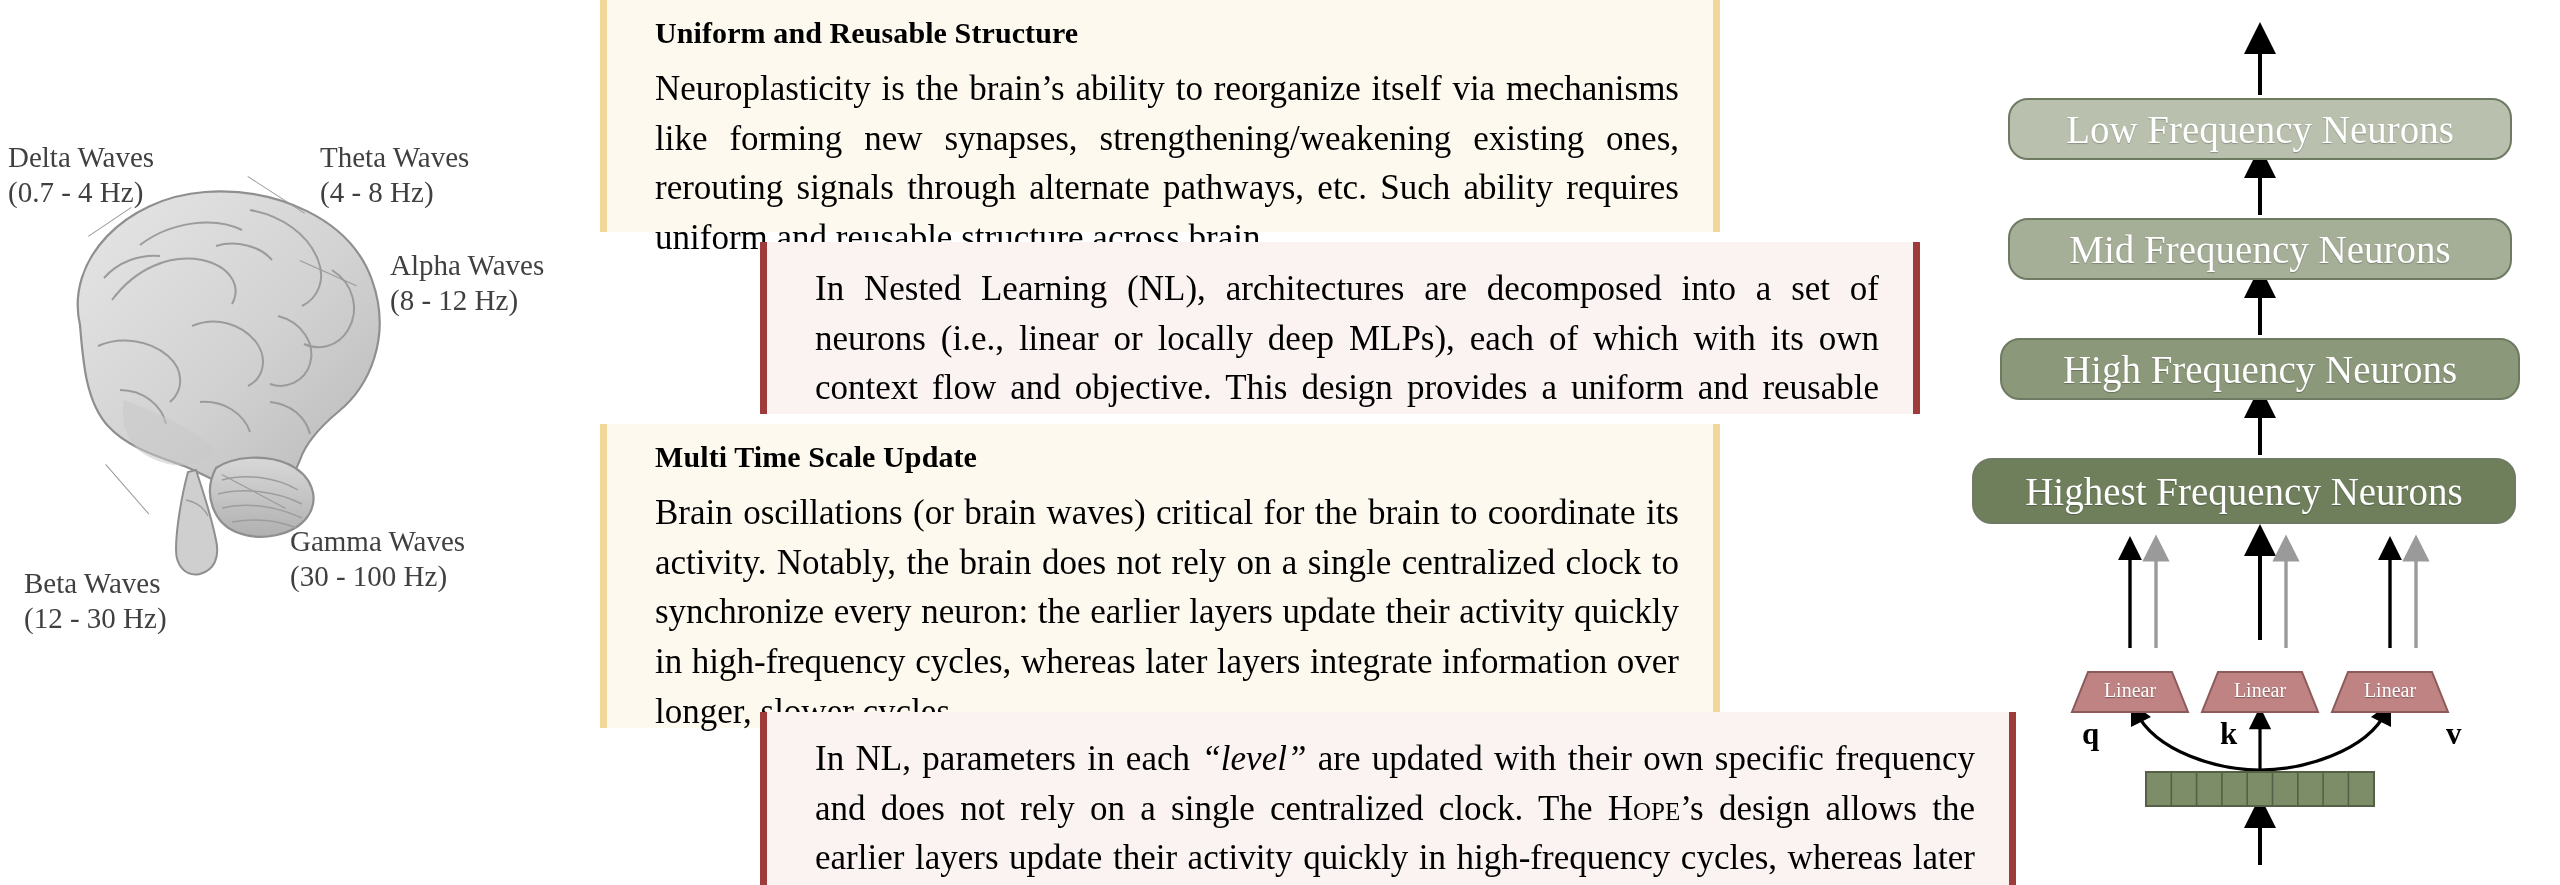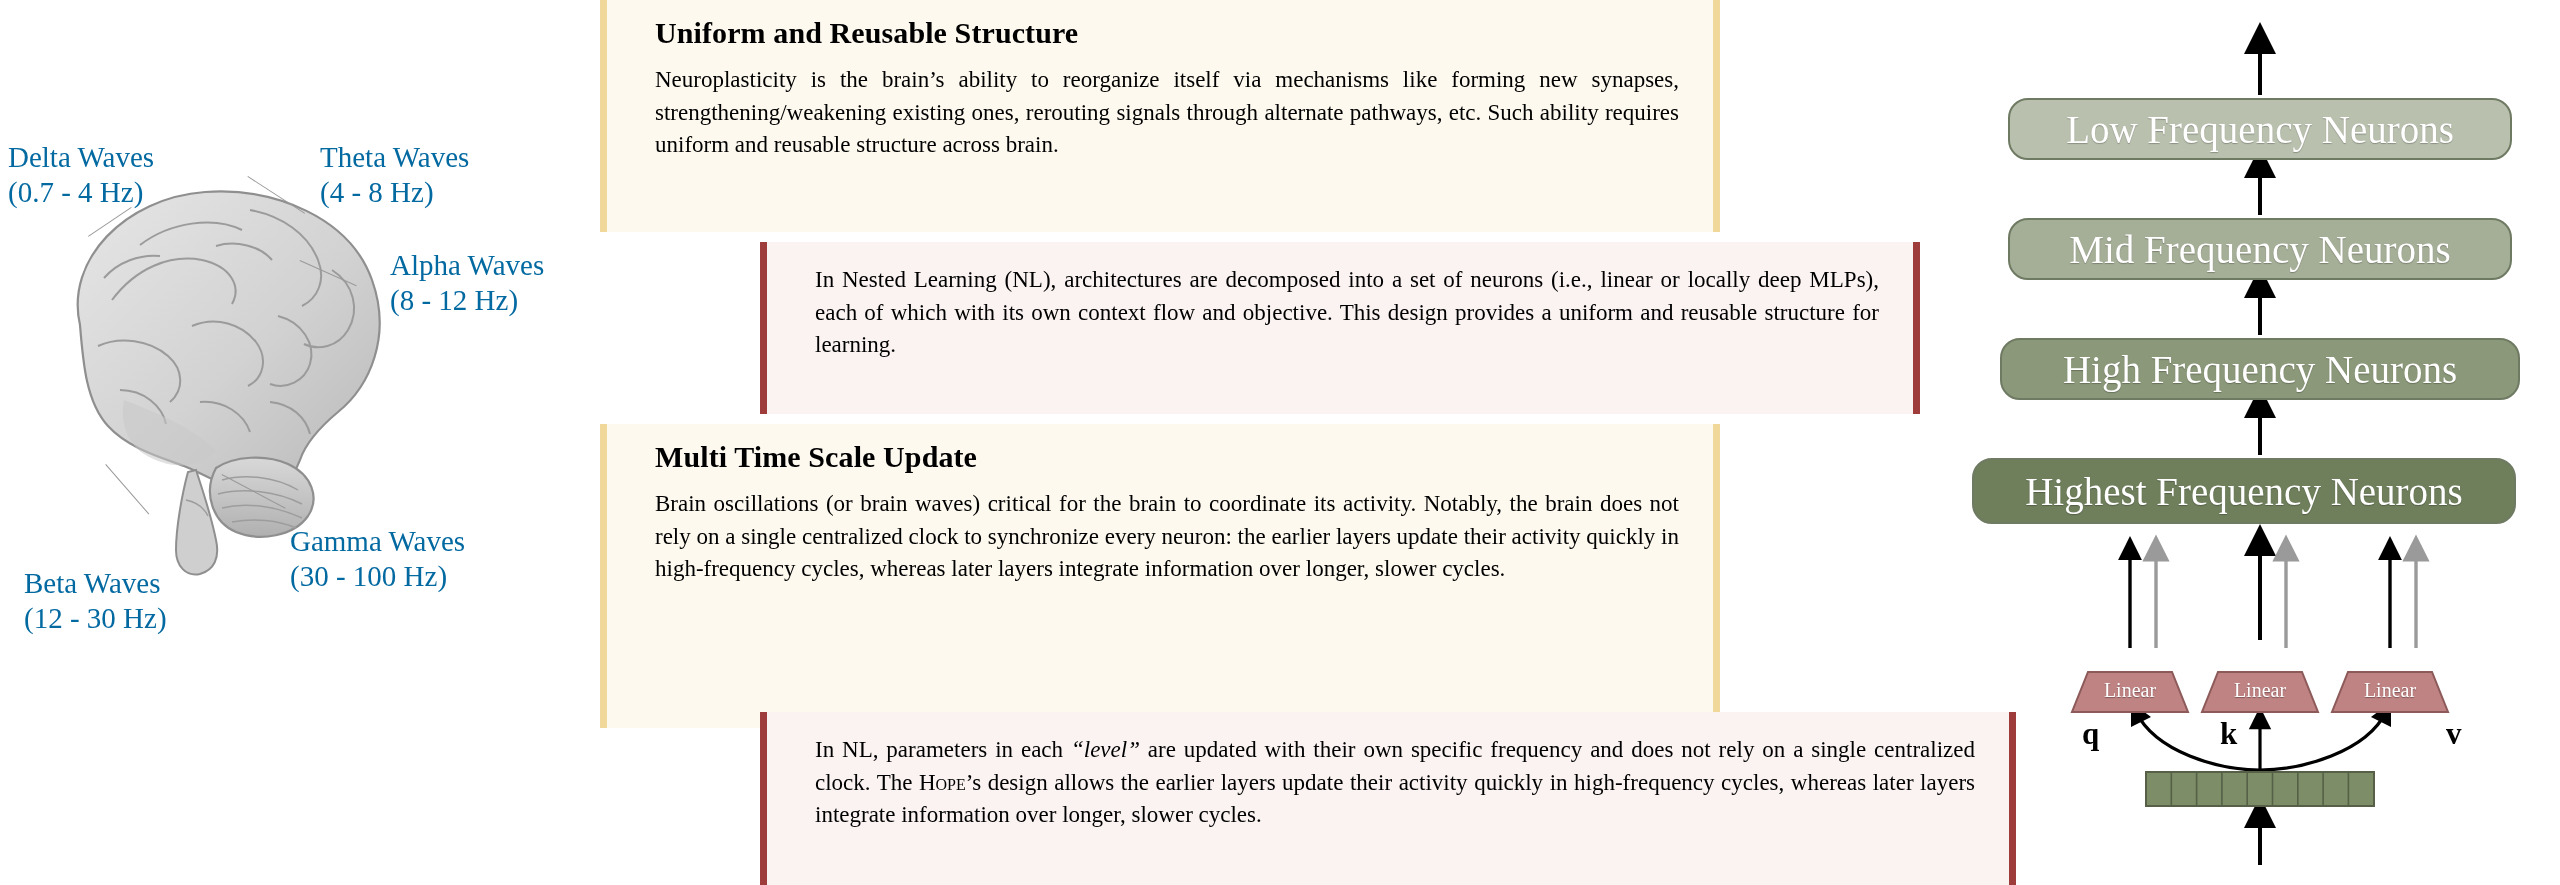--- a/index.html
+++ b/index.html
@@ -27,21 +27,21 @@
   .brain-svg {
     position: absolute;
     left: 20px;
     top: 150px;
   }
   .wave-label {
     position: absolute;
     font-family: "Liberation Serif", serif;
     font-size: 29px;
     line-height: 1.22;
-    color: #0369a1;
+    color: #404040;
     white-space: nowrap;
   }
   .wave-label .freq { display: block; }
 
   .leader {
     position: absolute;
     background: #9a9a9a;
     height: 1px;
     transform-origin: 0 0;
   }
@@ -71,21 +71,21 @@
   .block h3 {
     margin: 0 0 14px 0;
     font-family: "Liberation Serif", serif;
     font-size: 30px;
     font-weight: bold;
     letter-spacing: .1px;
   }
   .block p {
     margin: 0;
     font-family: "Liberation Serif", serif;
-    font-size: 23px;
+    font-size: 35px;
     line-height: 1.42;
     text-align: justify;
     text-justify: inter-word;
   }
   .inner {
     padding: 16px 34px 18px 48px;
   }
   .nl-term { font-style: italic; }
   .smallcaps {
     font-variant: small-caps;

